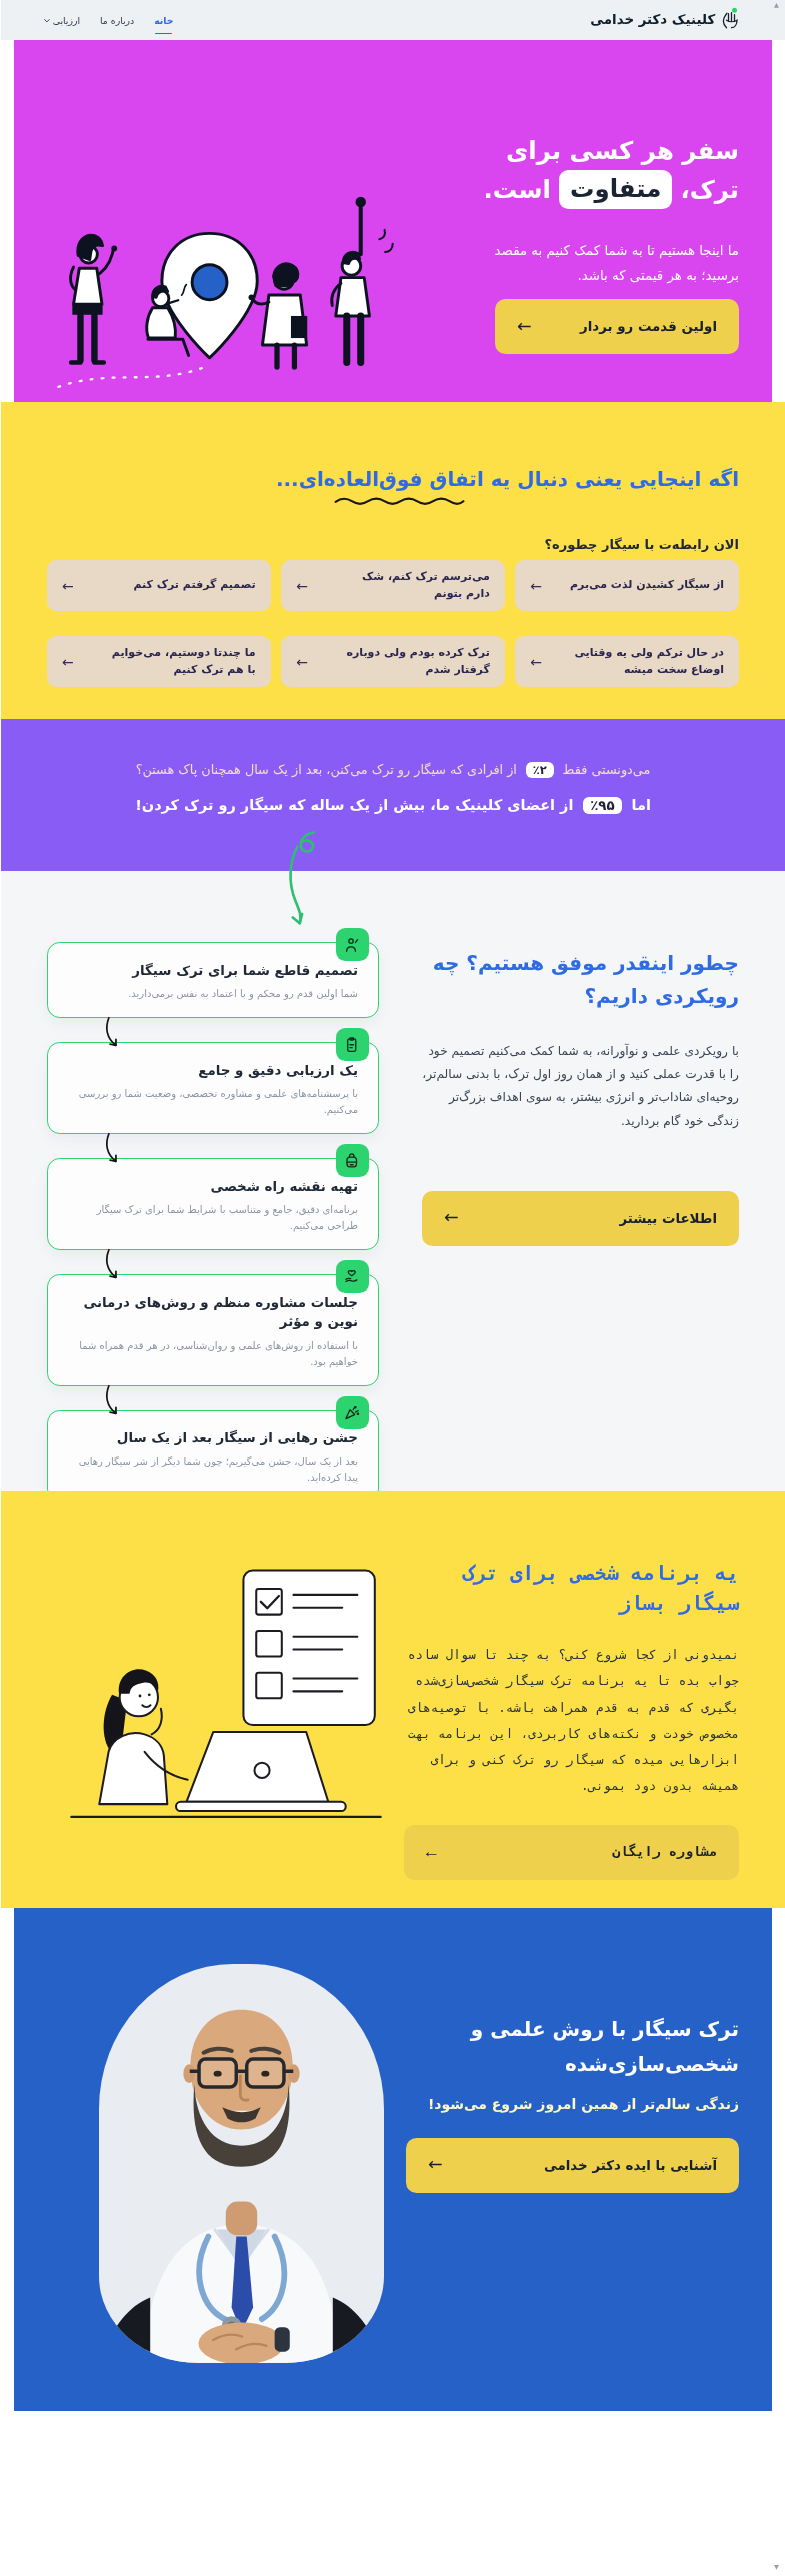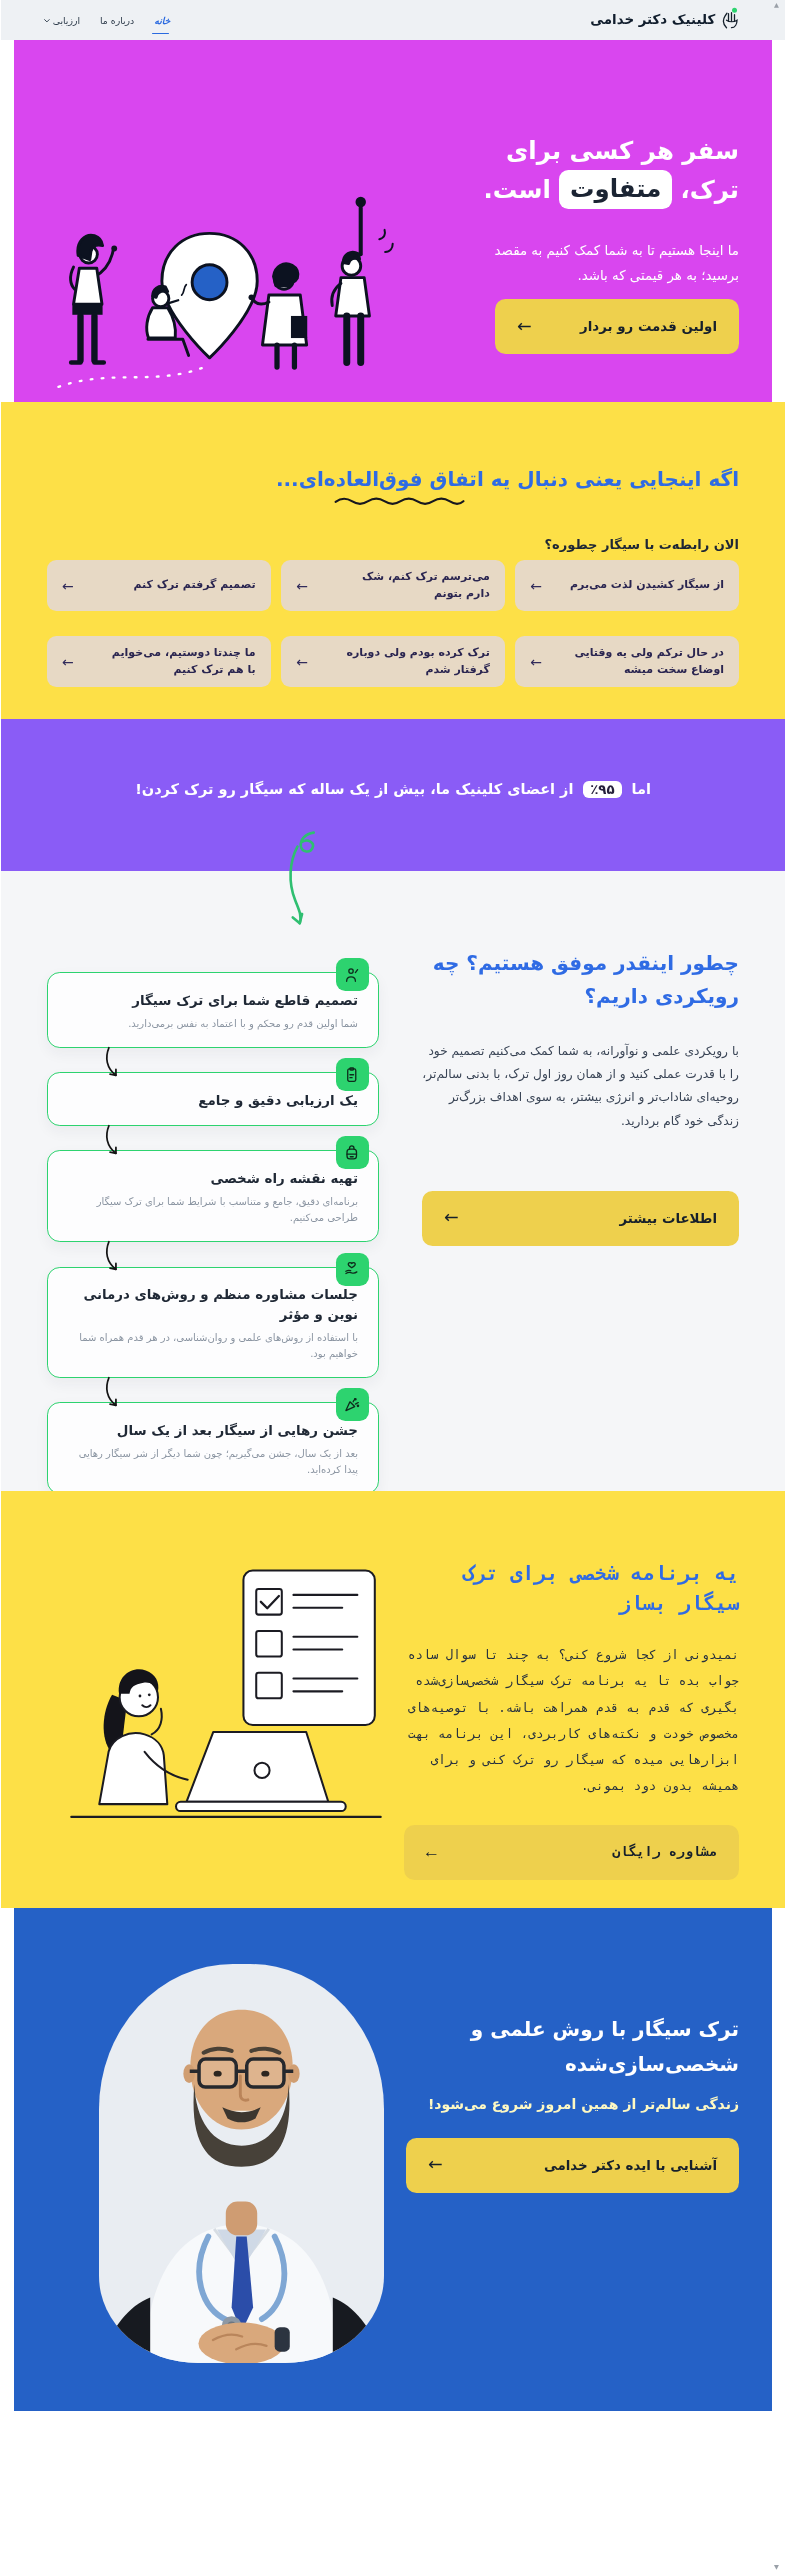--- a/index.html
+++ b/index.html
@@ -12,21 +12,21 @@
     width: 786px;
   }
 
   
   .header { height: 40px; background: #eef1f4; display: flex; align-items: center;
             justify-content: space-between; padding: 0 45px 0 44px; }
   .brand { display: flex; align-items: center; gap: 5.8px; font-size: 13.4px; font-weight: bold; color: #101d2c; cursor: pointer; }
   .nav { display: flex; gap: 20px; align-items: center; }
   .nav-item { font-size: 9.3px; color: #2c3a49; cursor: pointer; position: relative;
               display: flex; align-items: center; gap: 2.9px; }
-  .nav-item.active { color: #2a6ae0; font-weight: bold; font-style: italic; }
+  .nav-item.active { color: #2a6ae0; font-weight: bold; }
   .nav-item.active::after { content: ""; position: absolute; top: 18px; right: 1.2px;
               width: 17.5px; height: 1.7px; border-radius: 1.2px; background: #2a6ae0; }
 
   
   .btn { display: flex; align-items: center; justify-content: space-between;
          background: #eed04d; border-radius: 10.5px; height: 55px; padding: 0 22px; cursor: pointer; }
   .btn .lbl { font-size: 13.4px; font-weight: bold; color: #17202b; }
   .btn .arr { font-size: 17.5px; color: #17202b; line-height: 1; }
 
   
@@ -60,21 +60,21 @@
   .stats-line2 { margin-top: 18.6px; color: #fff; font-size: 14.5px; font-weight: bold; }
   .stats-line2 .badge { font-size: 13.4px; }
 
   
   .approach { height: 620px; background: #f5f6f8; padding: 0 47px; display: flex;
               justify-content: space-between; position: relative; }
   .appr-right { width: 317px; padding-top: 76px; text-align: right; }
   .appr-right h2 { color: #2f6be4; font-size: 20px; font-weight: bold; line-height: 1.65; }
   .appr-right .para { margin-top: 27px; font-size: 12.2px; line-height: 1.9; color: #3a4556; }
   .appr-right .btn { width: 317px; margin-top: 58px; }
-  .steps-col { width: 332px; padding-top: 101px; display: flex; flex-direction: column; gap: 24.4px; position: relative; }
+  .steps-col { width: 332px; padding-top: 71px; display: flex; flex-direction: column; gap: 24.4px; position: relative; }
   .step { position: relative; background: #fdfdfe; border: 1.2px solid #2dd36f; border-radius: 12.8px;
           padding: 17.5px 20px 15px; box-shadow: 0 5.8px 14px rgba(30,40,60,.05); }
   .step h3 { font-size: 13.4px; font-weight: bold; color: #1f2835; line-height: 1.45; text-align: right; }
   .step p { margin-top: 5.8px; font-size: 10px; color: #8b95a2; line-height: 1.6; text-align: right; }
   .step-badge { position: absolute; top: -15px; right: 9.3px; width: 33px; height: 33px;
           background: #2dd36f; border-radius: 9.3px; display: flex; align-items: center; justify-content: center; }
   .step-arrow { position: absolute; left: 55px; bottom: -33px; z-index: 2; }
   .doodle { position: absolute; top: -42px; left: 280px; z-index: 3; }
 
   
@@ -229,20 +229,25 @@
       <span class="arr">←</span>
     </div>
     <div class="opt-card">
       <span class="txt">ما چندتا دوستیم، می‌خوایم با هم ترک کنیم</span>
       <span class="arr">←</span>
     </div>
   </div>
 </div>
 
 <div class="stats">
+  <div class="stats-line1">
+    <span>می‌دونستی فقط</span>
+    <span class="badge">٪۲</span>
+    <span>از افرادی که سیگار رو ترک می‌کنن، بعد از یک سال همچنان پاک هستن؟</span>
+  </div>
   <div class="stats-line2">
     <span>اما</span>
     <span class="badge">٪۹۵</span>
     <span>از اعضای کلینیک ما، بیش از یک ساله که سیگار رو ترک کردن!</span>
   </div>
 </div>
 
 <div class="approach">
 
   <svg class="doodle" width="43" height="99" viewBox="0 0 74 170">
@@ -284,20 +289,21 @@
 
     <div class="step">
       <div class="step-badge">
         <svg width="17.5" height="17.5" viewBox="0 0 24 24" fill="none" stroke="#0e2b1c" stroke-width="1.8" stroke-linecap="round">
           <rect x="6.5" y="4" width="11" height="17" rx="2"></rect>
           <rect x="9.5" y="2.5" width="5" height="3" rx="1"></rect>
           <path d="M9.5 12h5M9.5 16h3"></path>
         </svg>
       </div>
       <h3>یک ارزیابی دقیق و جامع</h3>
+      <p>با پرسشنامه‌های علمی و مشاوره تخصصی، وضعیت شما رو بررسی می‌کنیم.</p>
       <svg class="step-arrow" width="20" height="34" viewBox="0 0 34 58">
         <g fill="none" stroke="#141414" stroke-width="3" stroke-linecap="round">
           <path d="M10 3C3 20 6 38 22 50"></path>
             <path d="M22 50l-10-2M22 50l0-10"></path>
         </g>
       </svg>
     </div>
 
     <div class="step">
       <div class="step-badge">

